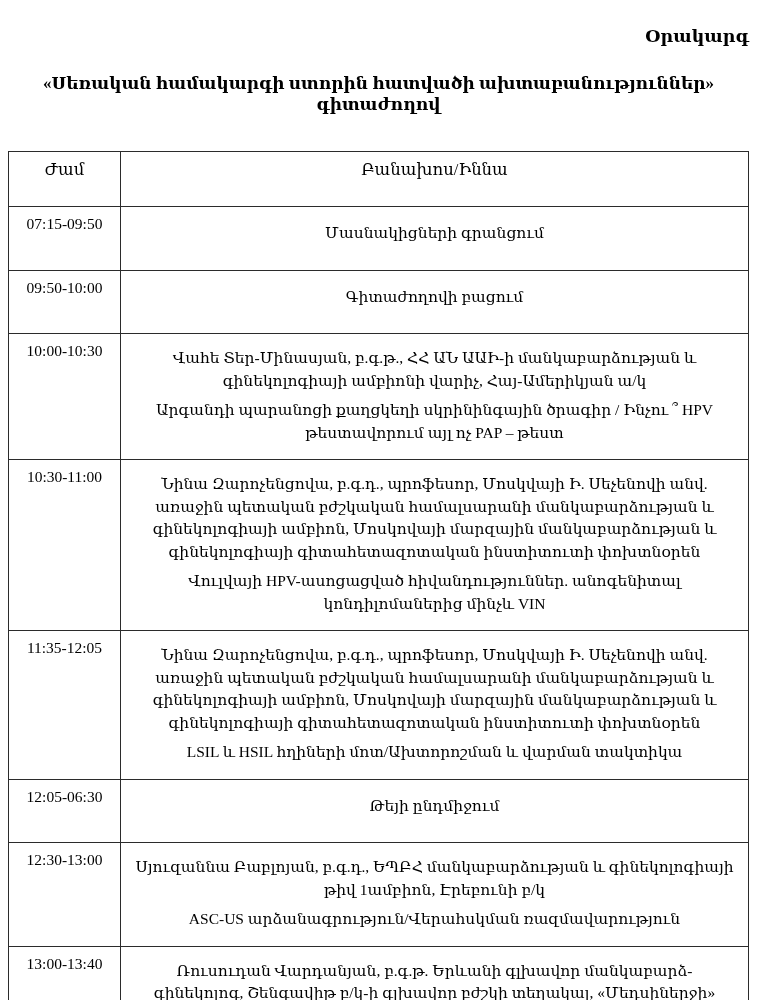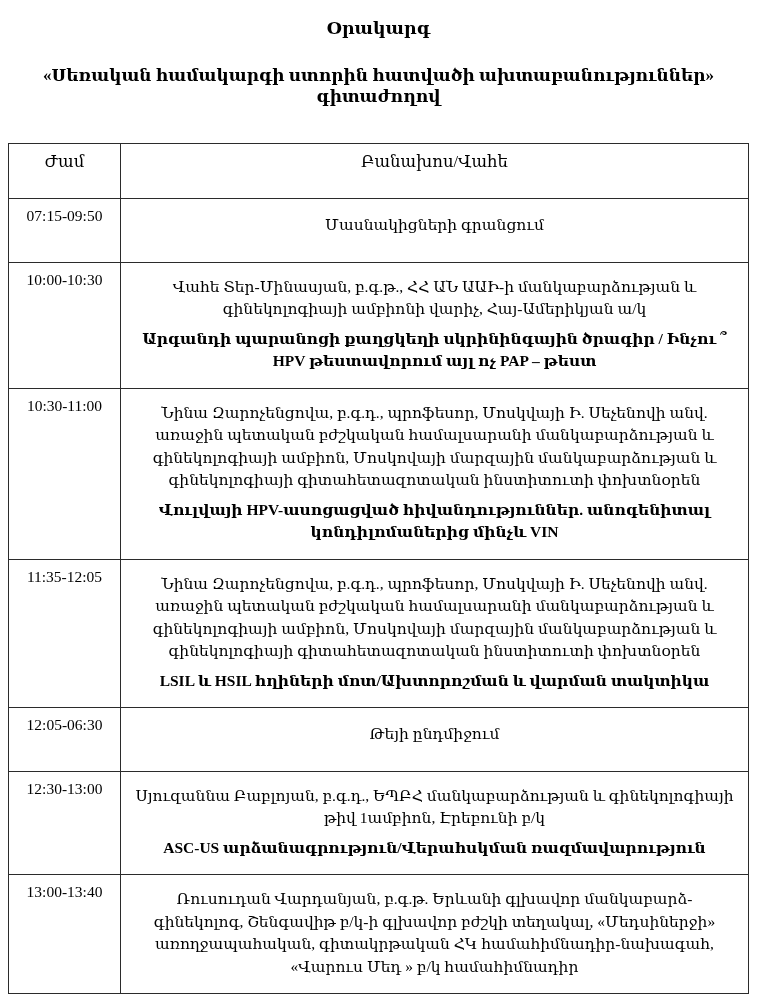--- a/index.html
+++ b/index.html
@@ -10,24 +10,24 @@
     font-family: "Liberation Serif", "DejaVu Serif", serif;
   }
   .page {
     width: 757px;
     min-height: 1000px;
     box-sizing: border-box;
     padding: 10px 8px 14px 8px;
     background: #ffffff;
   }
   .title {
-    text-align: center;
+    text-align: right;
     font-weight: bold;
     font-size: 17.5px;
-    margin-top: 8px;
+    margin-top: 16px;
   }
   .subtitle {
     text-align: center;
     font-weight: bold;
     font-size: 17px;
     margin-top: 26px;
     margin-bottom: 36px;
   }
   table.agenda {
     width: 741px;
@@ -55,46 +55,52 @@
   }
   td.content {
     font-size: 15.5px;
     padding: 6px 14px 8px 14px;
     line-height: 22.5px;
   }
   td.content .block {
     margin: 7px 0;
   }
   td.content .block.bold {
-    font-weight: bold;
+    font-weight: normal;
     text-align: center;
   }
   td.content .pad-line {
     padding: 2px 0 10px 0;
   }
 </style>
 </head>
 <body>
 
 <div class="page">
   <div class="title">Օրակարգ</div>
   <div class="subtitle">«Սեռական համակարգի ստորին հատվածի ախտաբանություններ» գիտաժողով</div>
 
   <table class="agenda">
     <thead>
       <tr>
         <th class="col-time">Ժամ</th>
-        <th class="col-topic">Բանախոս/Վահե</th>
+        <th class="col-topic">Բանախոս/Իննա</th>
       </tr>
     </thead>
     <tbody>
         <tr>
           <td class="time">07:15-09:50</td>
           <td class="content">
             <div class="block pad-line">Մասնակիցների գրանցում</div>
+          </td>
+        </tr>
+        <tr>
+          <td class="time">09:50-10:00</td>
+          <td class="content">
+            <div class="block pad-line">Գիտաժողովի բացում</div>
           </td>
         </tr>
         <tr>
           <td class="time">10:00-10:30</td>
           <td class="content">
             <div class="block">Վահե Տեր-Մինասյան, բ.գ.թ., ՀՀ ԱՆ ԱԱԻ-ի մանկաբարձության և գինեկոլոգիայի ամբիոնի վարիչ, Հայ-Ամերիկյան ա/կ</div>
             <div class="block bold">Արգանդի պարանոցի քաղցկեղի սկրինինգային ծրագիր / Ինչու ՞ HPV թեստավորում այլ ոչ  PAP – թեստ</div>
           </td>
         </tr>
         <tr>

